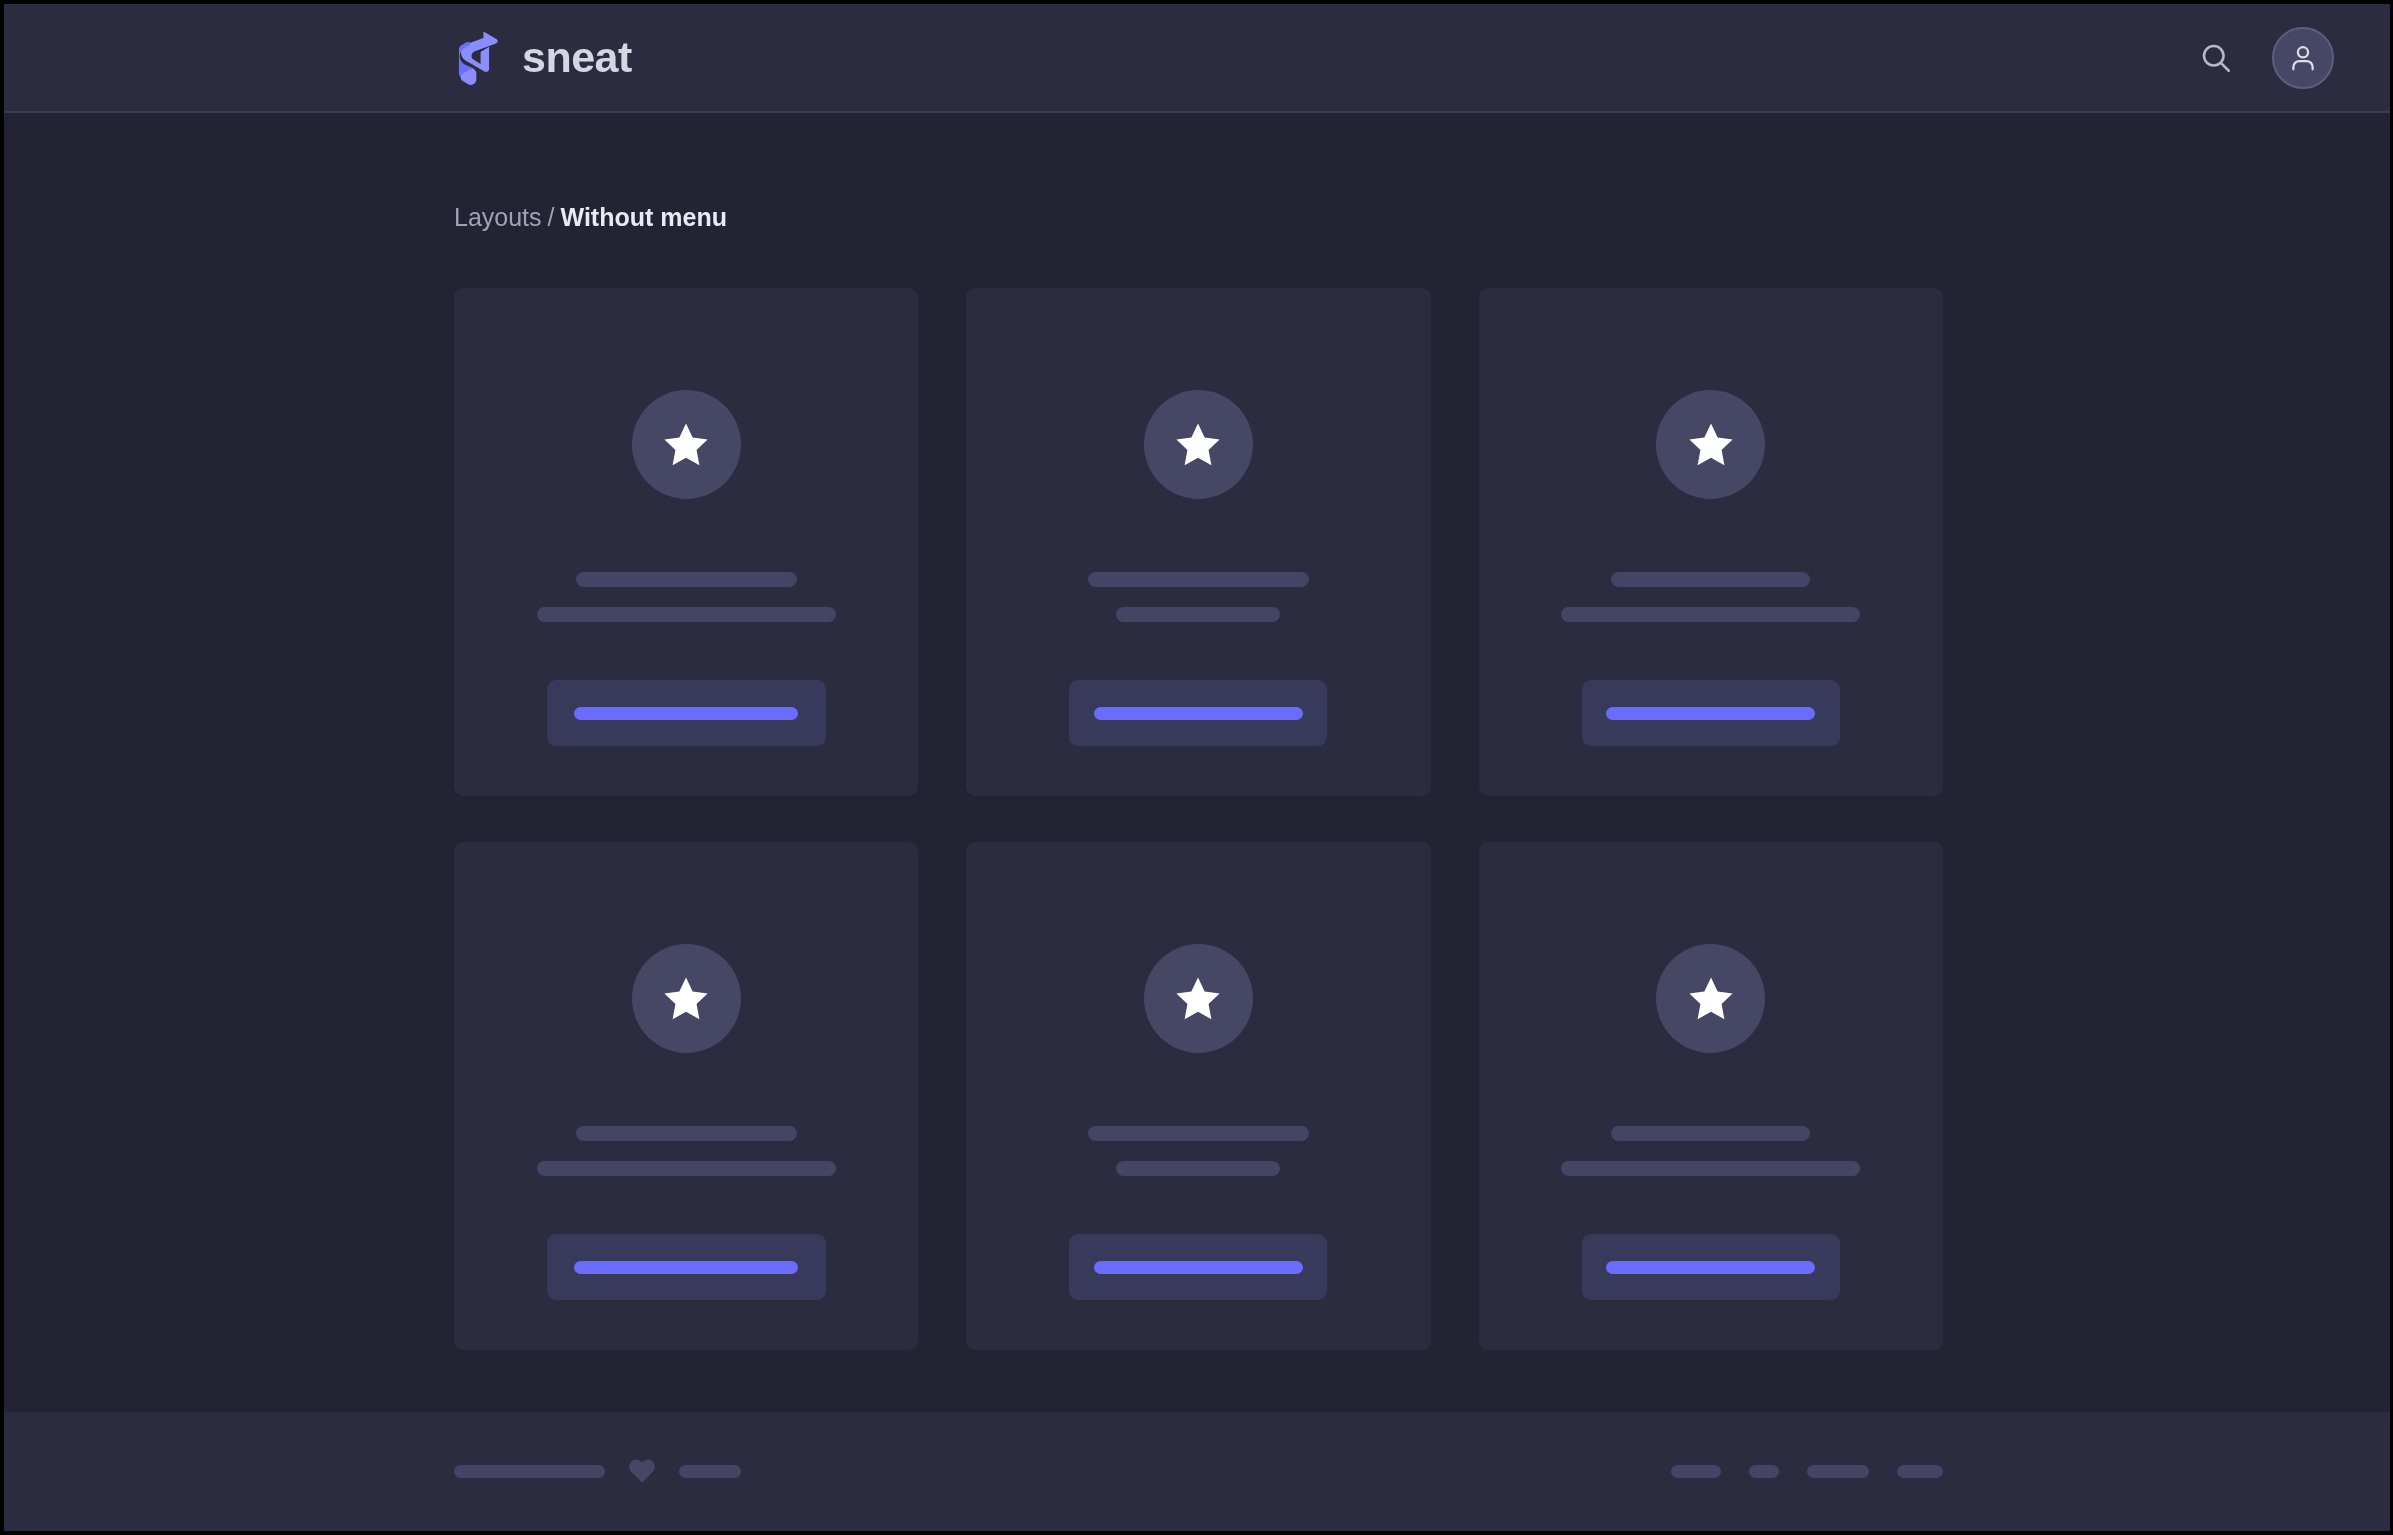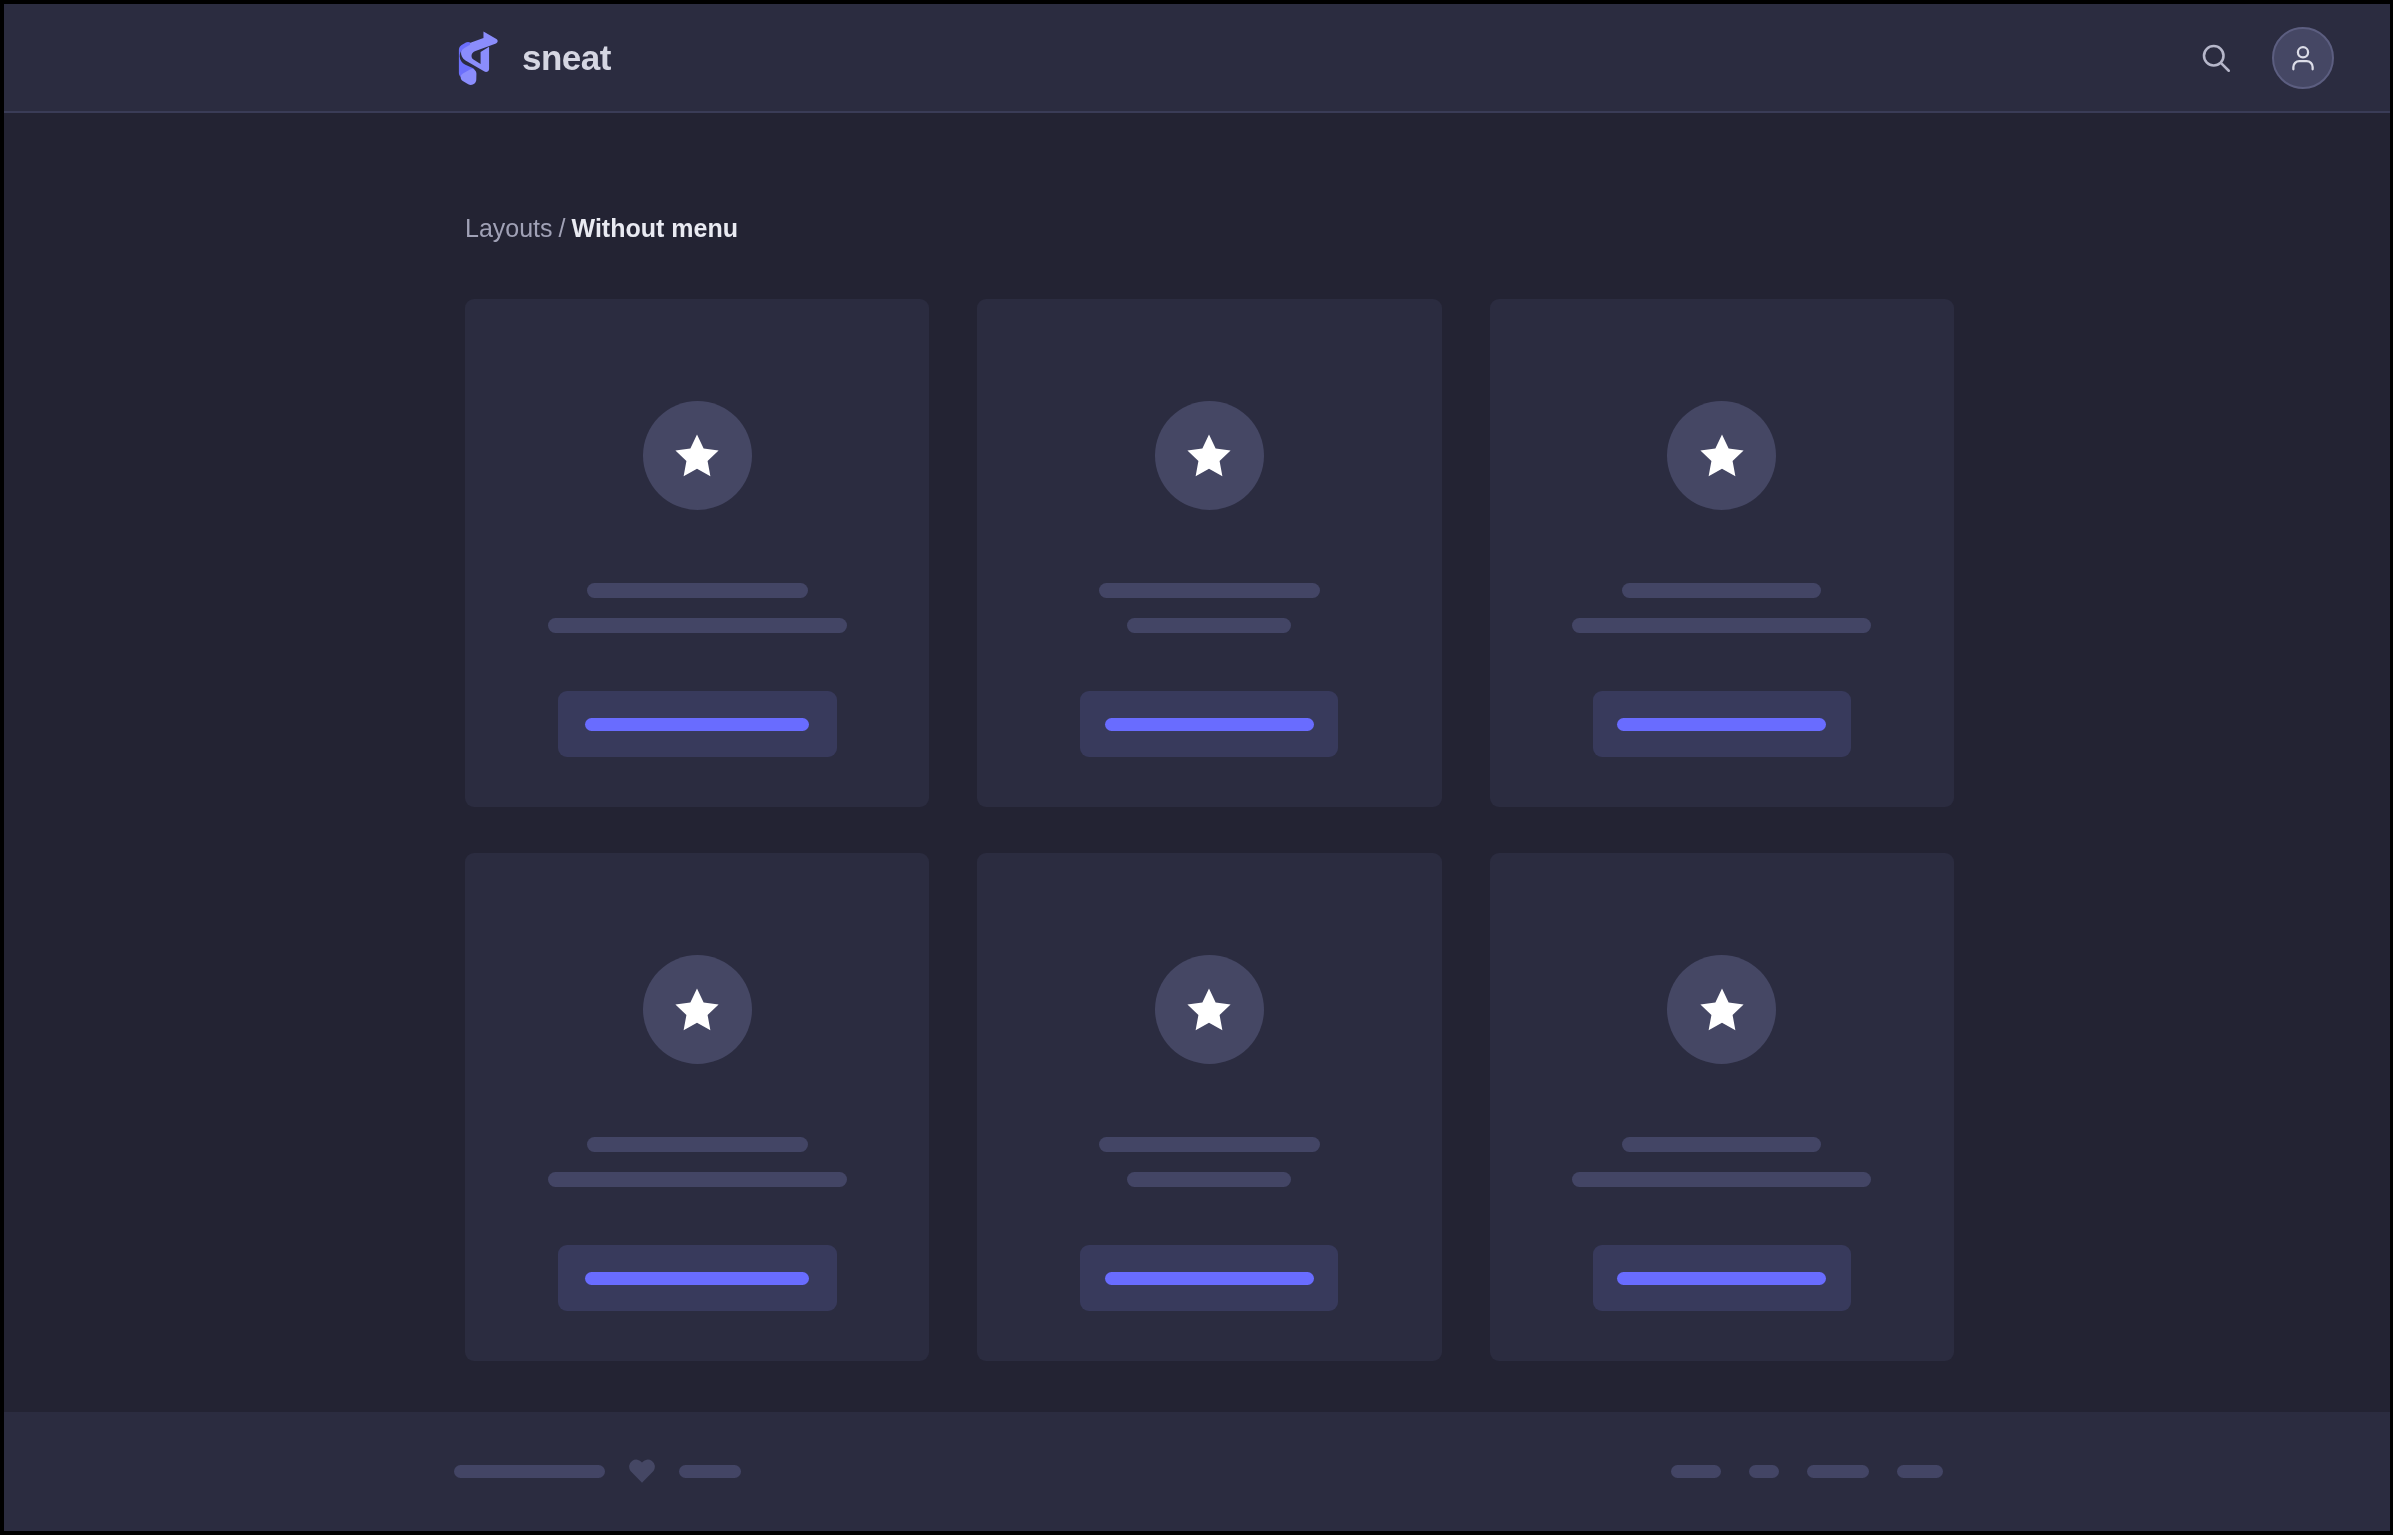--- a/index.html
+++ b/index.html
@@ -43,21 +43,21 @@
     margin-left: 450px;
   }
 
   .brand-logo {
     width: 46px;
     height: 58px;
     display: block;
   }
 
   .brand-name {
-    font-size: 35px;
+    font-size: 43px;
     font-weight: bold;
     color: #d5d6e2;
     letter-spacing: -0.5px;
     line-height: 1;
   }
 
   .header-actions {
     margin-left: auto;
     display: flex;
     align-items: center;
@@ -78,21 +78,21 @@
     display: flex; align-items: center; justify-content: center;
     cursor: pointer;
     border: 2px solid #5c5e80;
   }
 
   
   .content {
     flex: 1 1 auto;
     background: #232333;
     overflow: hidden;
-    padding: 11px;
+    padding: 0;
   }
 
   .container {
     width: 1489px;
     margin-left: 450px;
     padding-top: 92px;
   }
 
   .breadcrumb {
     font-size: 25px;

